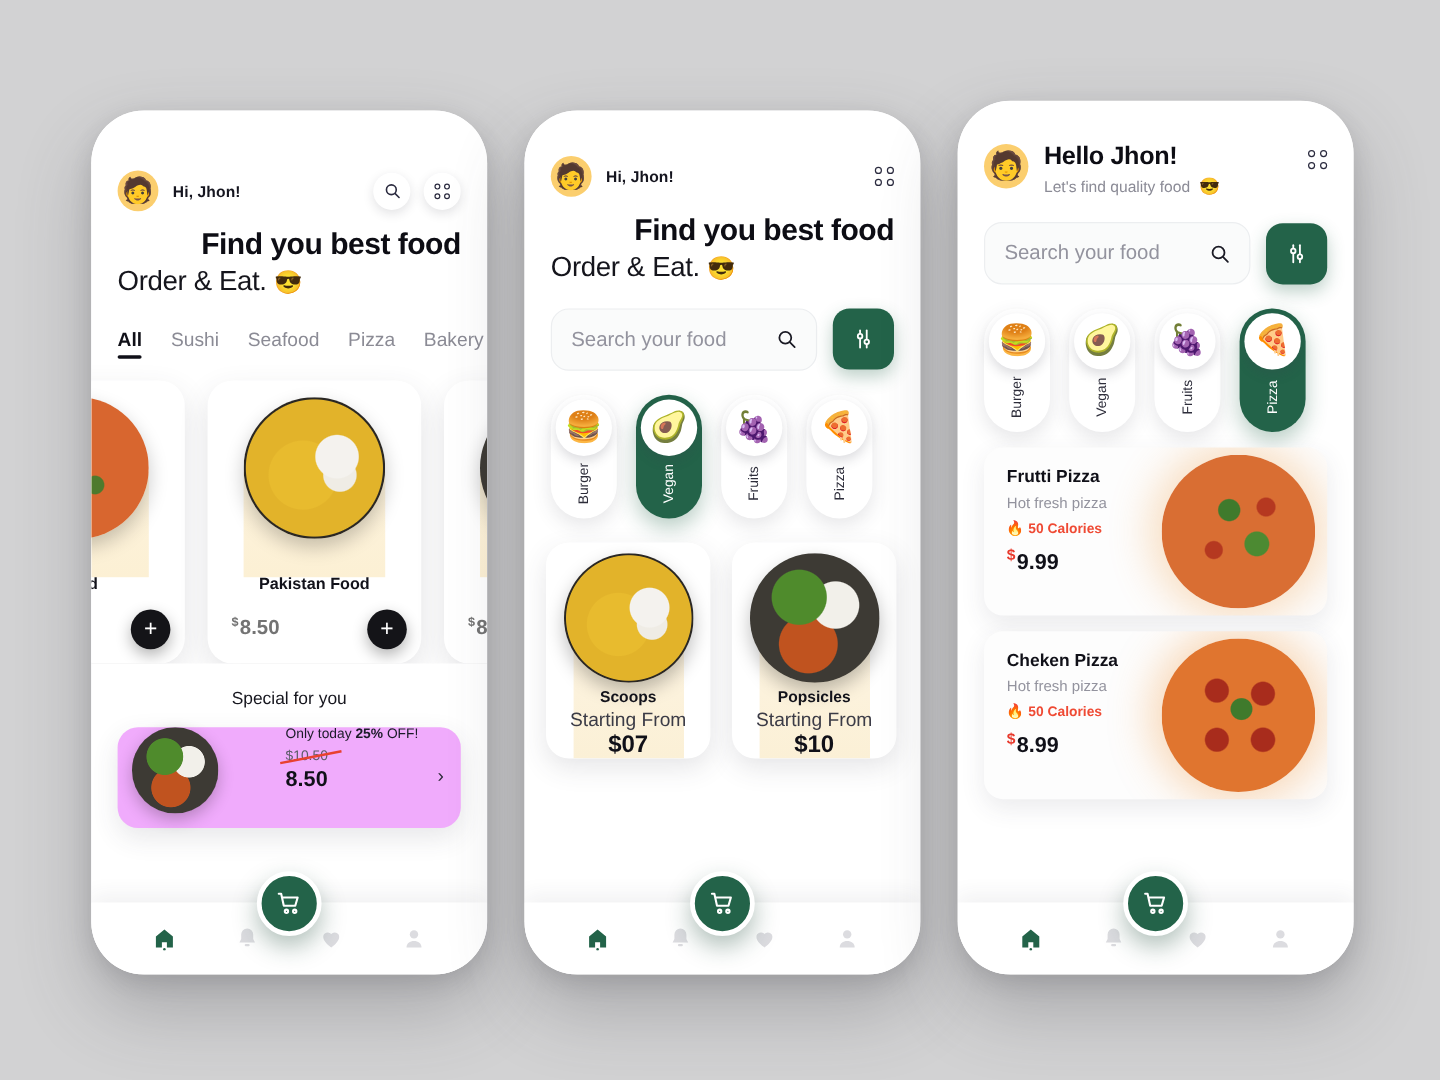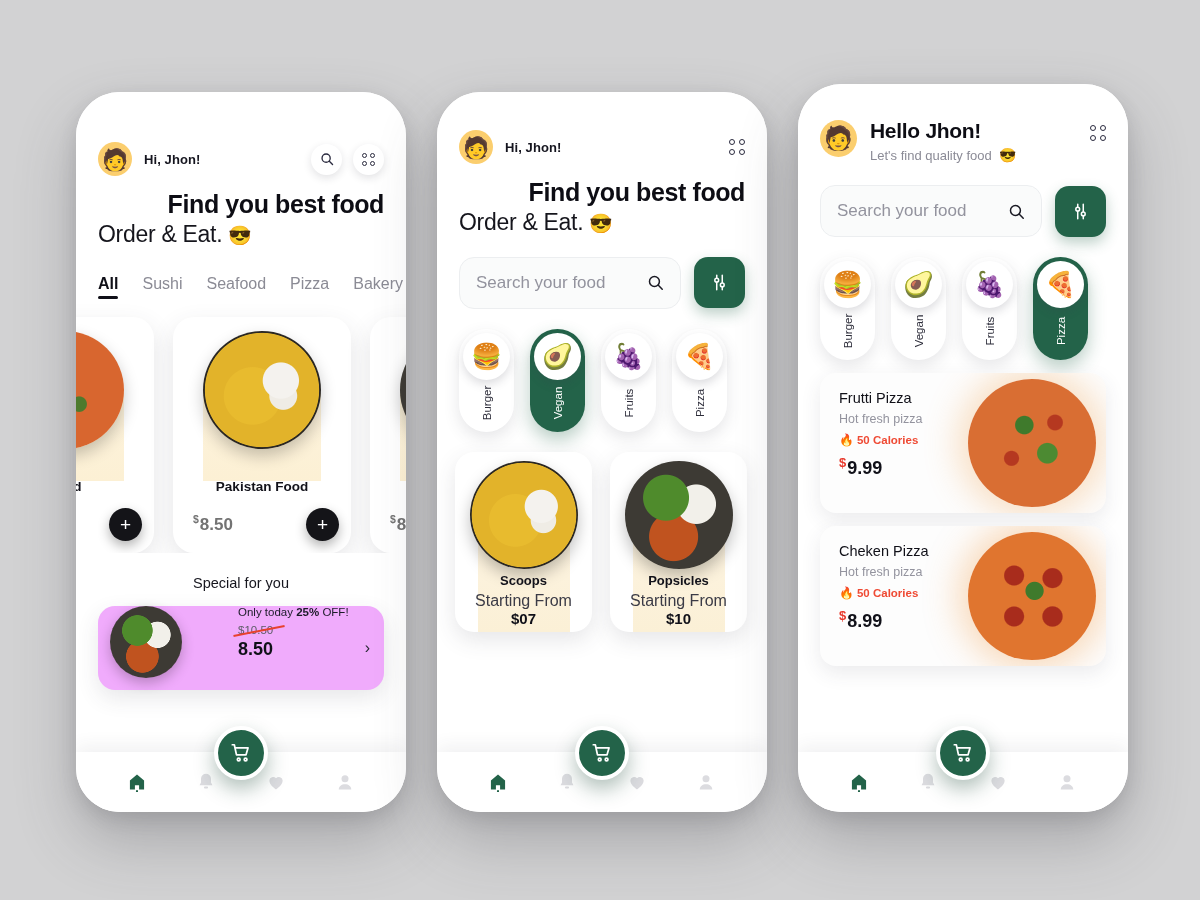--- a/index.html
+++ b/index.html
@@ -201,40 +201,40 @@
     top:70px; width:92px; height:110px;
     background:linear-gradient(#fdf4e2,#fbf0d6);
   }
   .gdish{
     position:absolute; left:50%; transform:translateX(-50%);
     top:9px; width:108px;height:108px; border-radius:50%;
     box-shadow:0 7px 15px rgba(0,0,0,.25);
   }
   .gcard .gname{ position:absolute; left:0;right:0; top:121px; text-align:center; font-size:13px; font-weight:bold; color:#12121a;}
   .gcard .gsub{ position:absolute; left:0;right:0; top:140px; text-align:center; font-size:16px; color:#3b3b46;}
-  .gcard .gprice{ position:absolute; left:0;right:0; top:158px; text-align:center; font-size:15px; font-weight:bold; color:#101018;}
+  .gcard .gprice{ position:absolute; left:0;right:0; top:158px; text-align:center; font-size:20px; font-weight:bold; color:#101018;}
 
   
   .p3head{ display:flex; padding:0 22px; margin-top:2px; }
   .p3texts{ margin-left:13px; }
   .p3title{ font-size:21px; font-weight:bold; color:#0d0d14; letter-spacing:-.3px; line-height:1.05;}
   .p3sub{ font-size:13px; color:#8b8b96; margin-top:5px;}
   .p3sub .emo{ font-size:14px; margin-left:4px;}
 
   
   .pophead{ display:flex; align-items:flex-end; padding:0 22px; margin-top:26px;}
   .pophead h3{ font-size:17px; font-weight:bold; color:#101018;}
   .pophead .seeall{ margin-left:auto; font-size:12px; color:#7d7d88;}
   .popcard{
     margin:13px 22px 0 22px; height:140px;
     background:#fdfdfd; border-radius:16px;
     box-shadow:0 7px 20px rgba(60,60,75,.10);
     position:relative; padding:17px 0 0 19px; overflow:hidden;
   }
-  .popcard .pname{ font-size:14.5px; font-weight:normal; color:#101018;}
+  .popcard .pname{ font-size:14.5px; font-weight:bold; color:#101018;}
   .popcard .pdesc{ font-size:12.5px; color:#93939e; margin-top:6px;}
   .popcard .pcal{ font-size:11.5px; color:#ef4a34; font-weight:bold; margin-top:7px;}
   .popcard .pcal .fl{ margin-right:3px; font-size:12px;}
   .popcard .pprice{ font-size:18px; font-weight:bold; color:#101018; margin-top:8px;}
   .popcard .pprice sup{ color:#e8392c; font-size:13px; top:-.35em; margin-right:1px;}
   .pizzaimg{
     position:absolute; right:10px; top:50%; transform:translateY(-50%);
     width:128px;height:128px;border-radius:50%;
   }
   .pizza-frutti{

